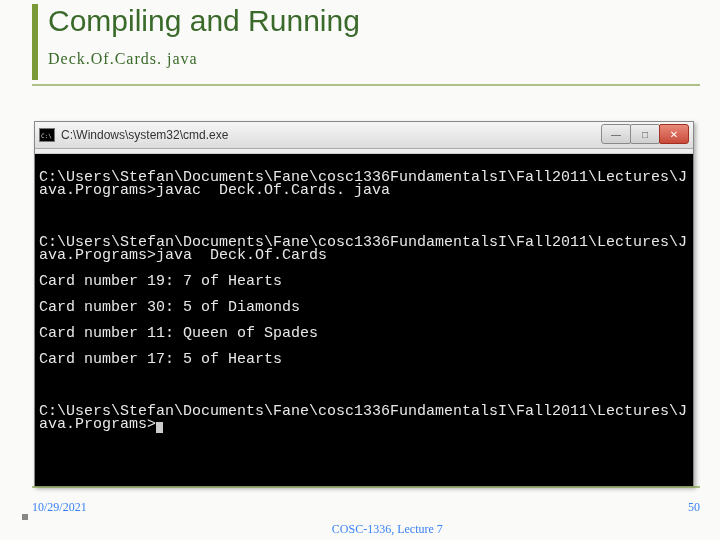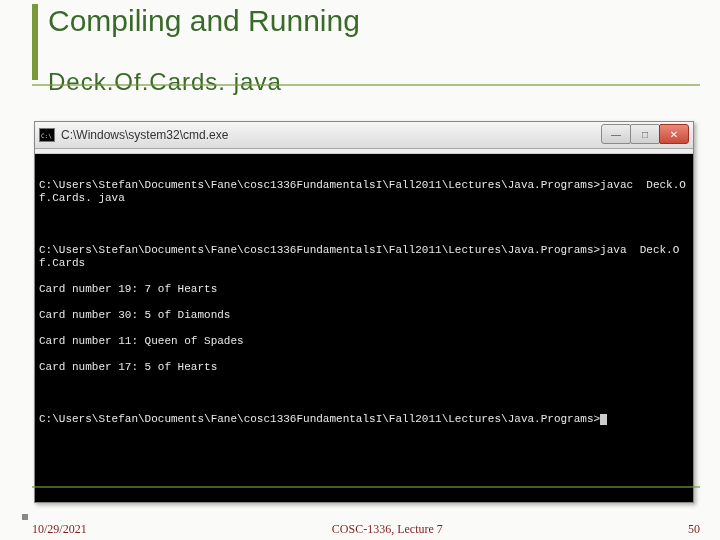--- a/index.html
+++ b/index.html
@@ -24,23 +24,23 @@
     position: absolute;
     left: 48px;
     top: 4px;
     font-size: 30px;
     color: #3a6a2a;
     font-weight: normal;
   }
   .subtitle {
     position: absolute;
     left: 48px;
-    top: 68px;
-    font-family: Liberation Sans, sans-serif;
-    font-size: 24px;
+    top: 50px;
+    font-family: Liberation Serif, serif;
+    font-size: 16px;
     color: #3a6a2a;
     letter-spacing: 1px;
   }
   .top-line {
     position: absolute;
     left: 32px;
     right: 20px;
     top: 84px;
     height: 2px;
     background: #7a9a3a;
@@ -116,23 +116,23 @@
   }
   .menubar {
     height: 4px;
     background: #eee;
     border-bottom: 1px solid #ccc;
   }
   .terminal {
     background: #000;
     color: #e8e8e8;
     font-family: "Lucida Console", "Courier New", monospace;
-    font-size: 11px;
+    font-size: 15px;
     line-height: 13px;
-    padding: 12px 4px;
+    padding: 4px 4px;
     height: 324px;
     overflow: hidden;
     white-space: pre-wrap;
     word-break: break-all;
   }
   .term-line { display: block; }
   .term-blank { display: block; height: 13px; }
   .cursor {
     display: inline-block;
     width: 7px;
@@ -150,23 +150,23 @@
     background: #7a9a3a;
     opacity: 0.6;
   }
   .footer {
     position: absolute;
     left: 32px;
     right: 20px;
     top: 500px;
     display: flex;
     justify-content: space-between;
-    align-items: flex-end;
+    align-items: flex-start;
     font-size: 12px;
-    color: #7f1d1d;
+    color: #3b82f6;
   }
   .footer-date { font-family: "Times New Roman", serif; font-size: 12px; }
   .footer-center { font-family: "Times New Roman", serif; font-size: 12px; margin-top: 22px; }
   .footer-page { font-family: Liberation Serif, serif; font-size: 12px; }
   .small-square {
     position: absolute;
     left: 22px;
     bottom: 20px;
     width: 6px;
     height: 6px;

